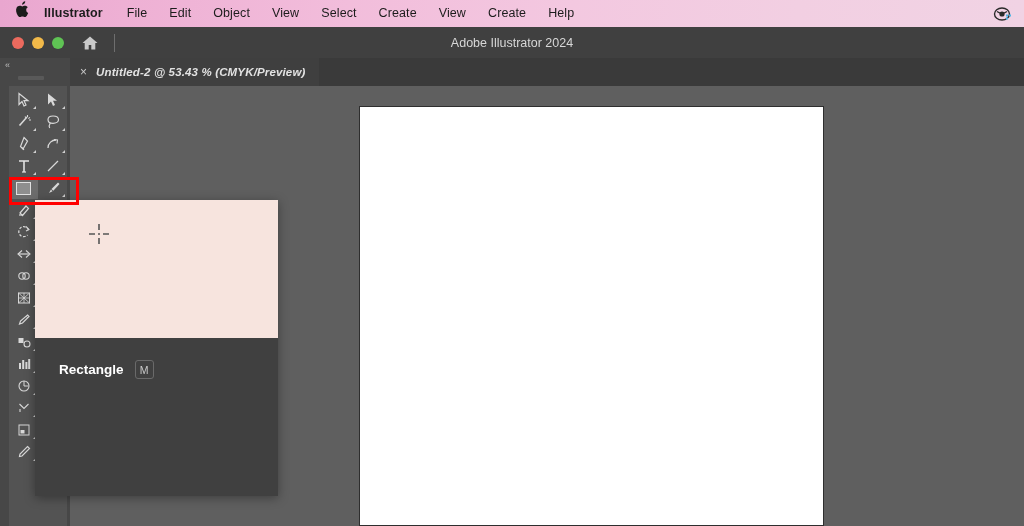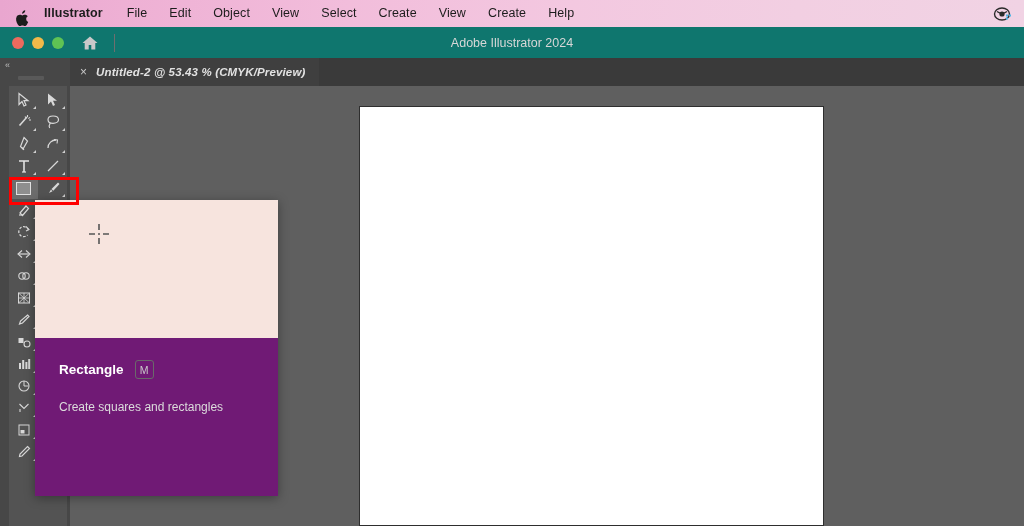--- a/index.html
+++ b/index.html
@@ -7,42 +7,42 @@
     width:1024px; height:526px;
     font-family:"Liberation Sans", sans-serif;
     background:#5f5f5f; overflow:hidden;
   }
   #app { position:relative; width:1024px; height:526px; }
 
   
   .menubar{
     position:absolute; left:0; top:0; width:1024px; height:27px;
     background:linear-gradient(90deg,#e9a6cf 0%,#eeb0d4 12%,#f2bddb 34%,#f3c8e0 56%,#f2cfe2 78%,#f1d3e4 100%);
-    display:flex; align-items:flex-end; padding-left:14px;
+    display:flex; align-items:flex-start; padding-left:14px;
   }
   .menubar .apple{
     width:15px; height:18px; margin-right:15px; position:relative;
     display:flex; align-items:center; justify-content:center;
   }
   .menubar .apple svg{ display:block; }
   .menu-item{
     font-size:12.5px; color:#1c1c1c; margin-right:22px;
     white-space:nowrap; letter-spacing:.1px; line-height:27px;
   }
   .menu-item.app-name{ font-weight:bold; margin-right:24px; }
   .menubar-right{
     position:absolute; right:8px; top:0; height:27px;
     display:flex; align-items:center;
   }
   .status-icon{ width:26px; height:20px; display:flex; align-items:center; justify-content:center; }
 
   
   .titlebar{
     position:absolute; left:0; top:27px; width:1024px; height:31px;
-    background:#0f766e; display:flex; align-items:center;
+    background:#404040; display:flex; align-items:center;
   }
   .lights{ display:flex; align-items:center; gap:8px; margin-left:12px; }
   .light{ width:12px; height:12px; border-radius:50%; }
   .light.red{ background:#ec6a5e; }
   .light.yellow{ background:#f2b949; }
   .light.green{ background:#5fc354; }
   .home-btn{ margin-left:16px; width:20px; height:20px; display:flex; align-items:center; justify-content:center; }
   .tb-divider{ width:1px; height:18px; background:#6e6e6e; margin-left:14px; }
   .app-title{
     position:absolute; left:0; right:0; text-align:center;
@@ -118,21 +118,21 @@
   .coachmark{
     position:absolute; left:35px; top:200px; width:243px; height:296px;
     z-index:30; box-shadow:0 2px 10px rgba(0,0,0,.35);
   }
   .cm-media{
     width:243px; height:138px; background:#f7e4de; position:relative;
     overflow:hidden;
   }
   .cm-cursor{ position:absolute; left:52px; top:22px; width:24px; height:24px; }
   .cm-body{
-    width:243px; height:158px; background:#701a75;
+    width:243px; height:158px; background:#404040;
     padding:22px 20px 0 24px; position:relative;
   }
   .cm-head{ display:flex; align-items:center; gap:11px; }
   .cm-title{ font-size:13.5px; font-weight:bold; color:#ffffff; }
   .cm-key{
     min-width:19px; height:19px; border:1px solid #6a6a6a; border-radius:3px;
     display:flex; align-items:center; justify-content:center;
     font-size:10.5px; color:#c9c9c9; padding:0 4px;
   }
   .cm-desc{ margin-top:21px; font-size:12px; color:#dcdcdc; }
@@ -468,17 +468,16 @@
           <path d="M12 2v6M12 16v6M2 12h6M16 12h6" stroke="#555" stroke-width="1.6"></path>
           <circle cx="12" cy="12" r="1" fill="#555"></circle>
         </svg>
       </div>
     </div>
     <div class="cm-body">
       <div class="cm-head">
         <span class="cm-title">Rectangle</span>
         <span class="cm-key">M</span>
       </div>
-      <div class="cm-desc">Create squares and rectangles</div>
     </div>
   </div>
 
 </div>
 
 </body></html>

